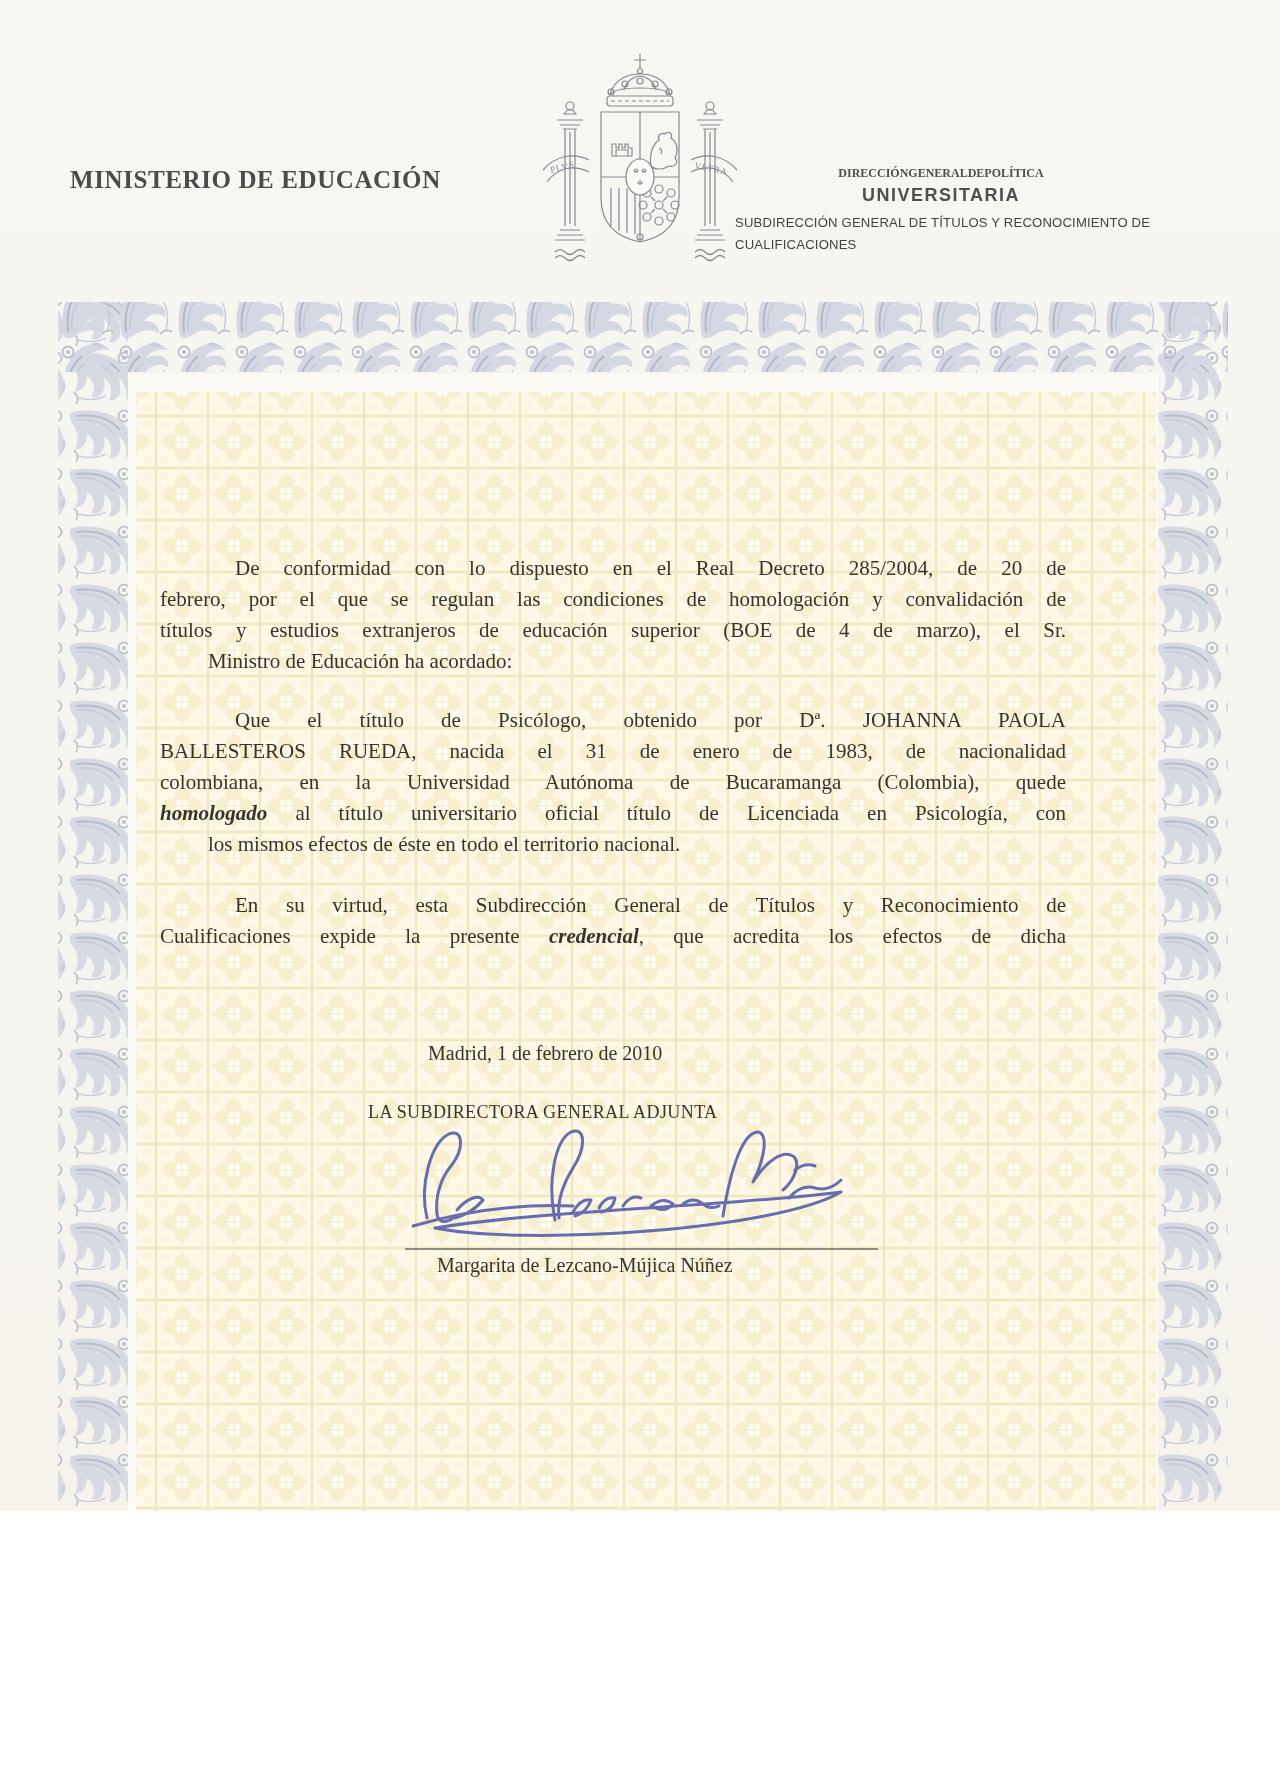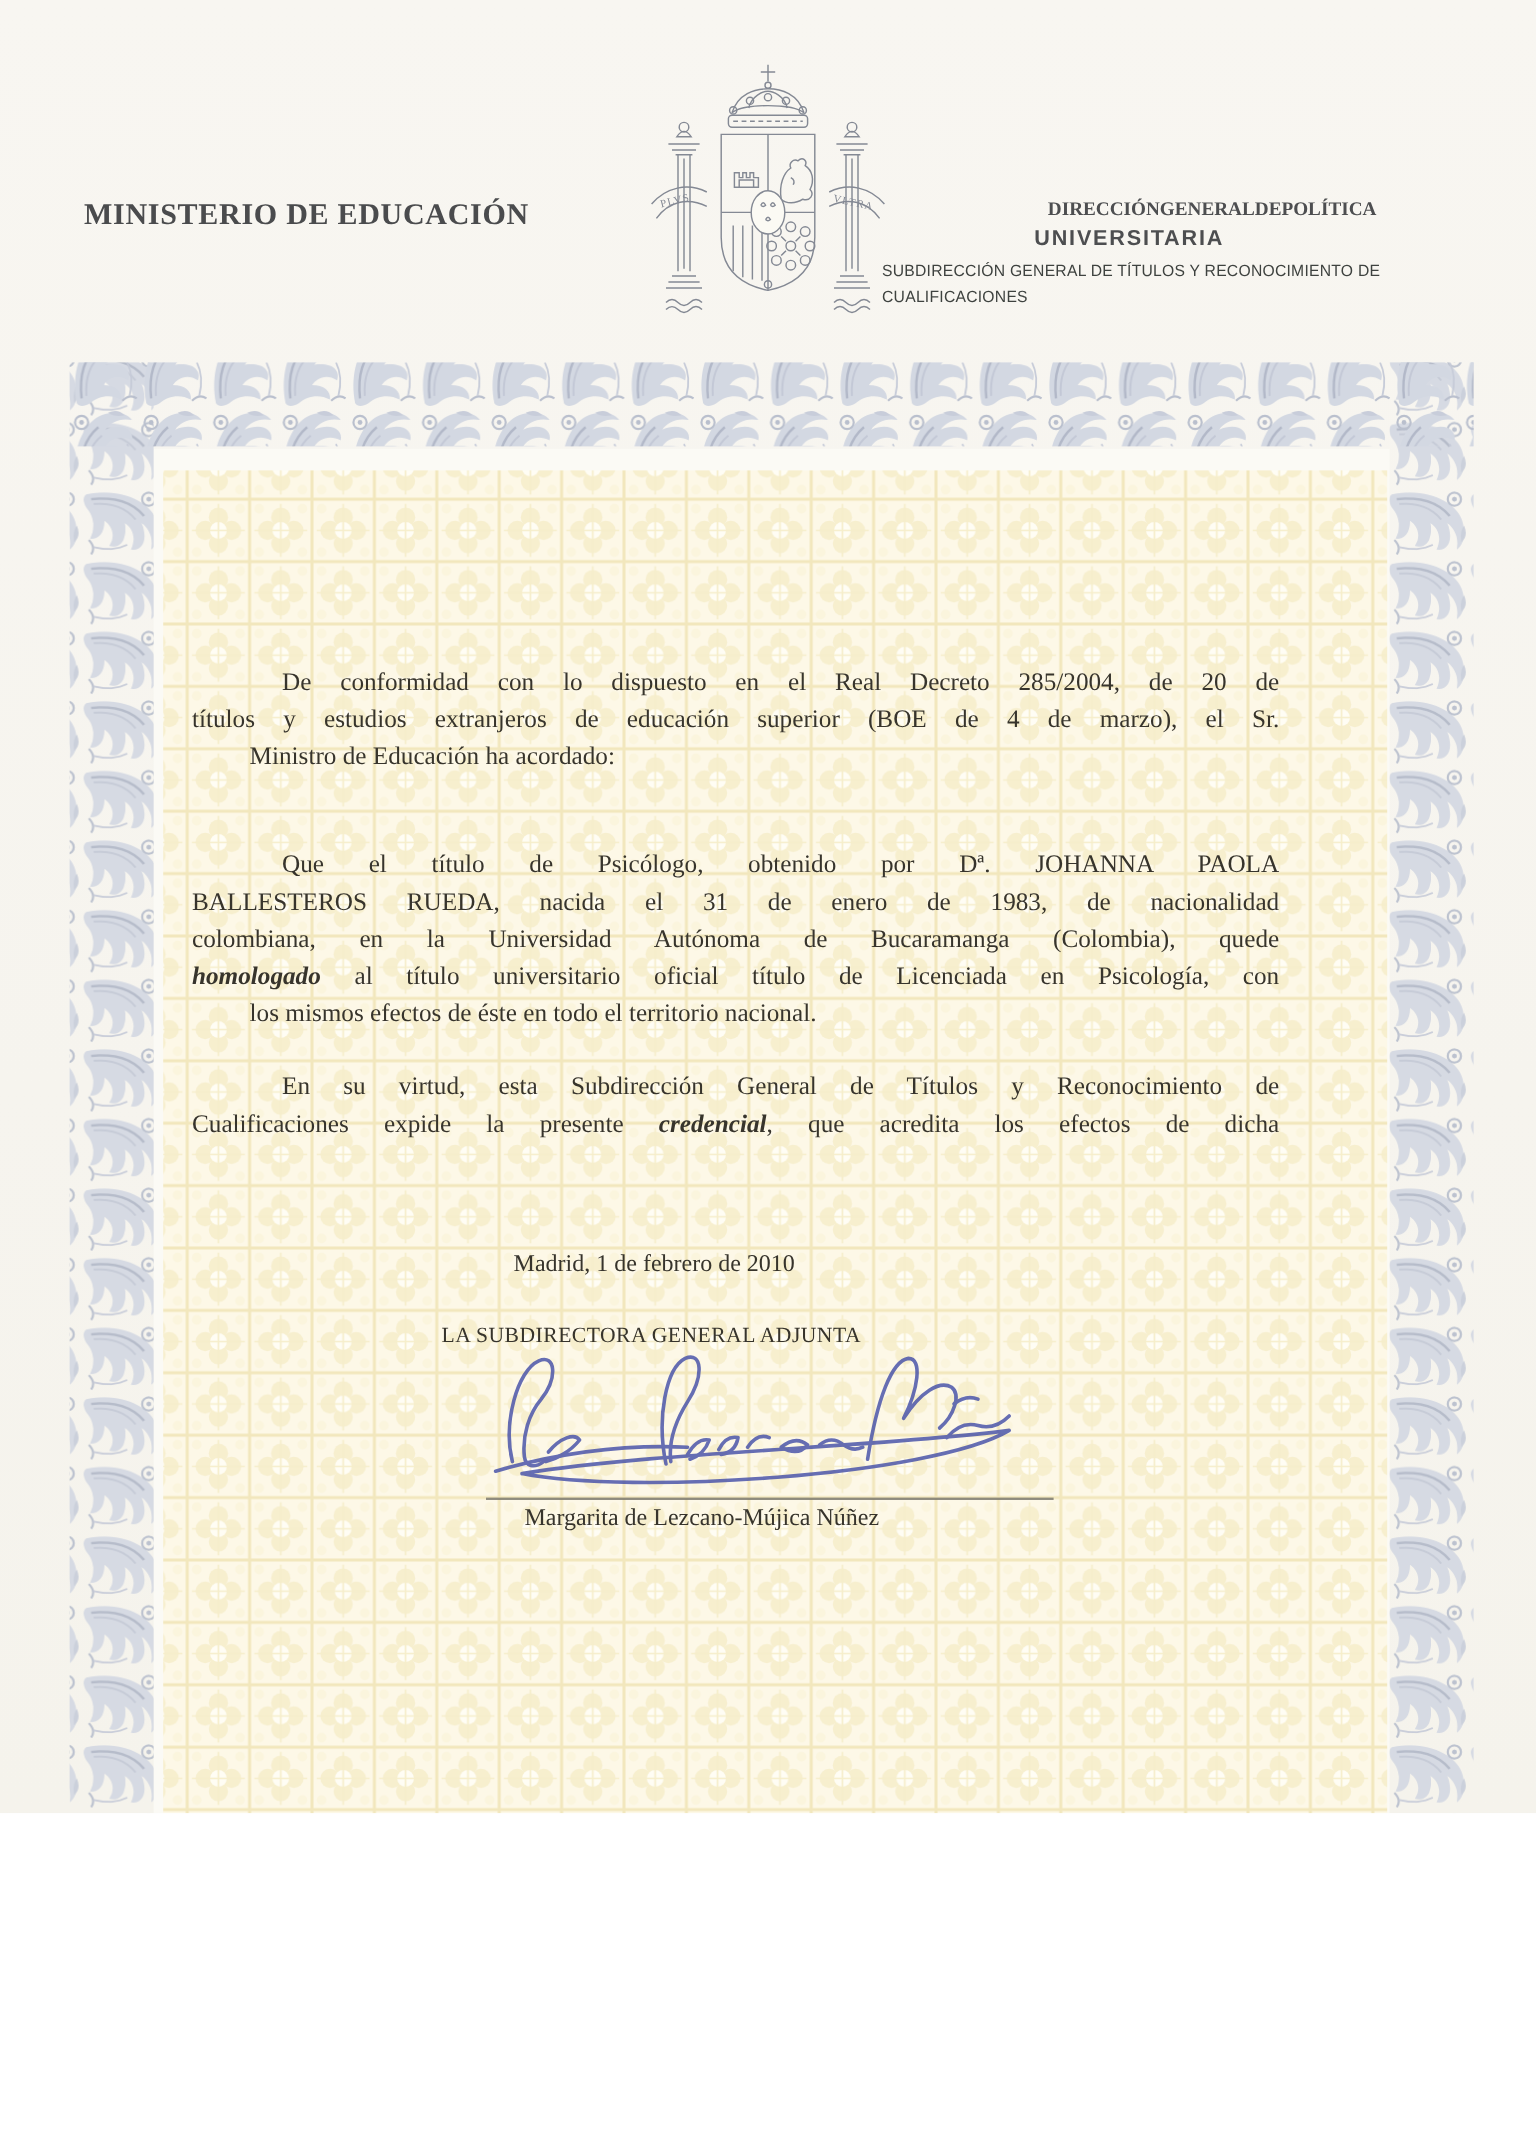--- a/index.html
+++ b/index.html
@@ -10,22 +10,22 @@
   }
   .abs{position:absolute;}
   svg{display:block;}
 
   
   .ministry{
     left:70px; top:166px; font-size:25px; font-weight:bold; color:#4a4b4d;
     letter-spacing:.6px; font-family:"Liberation Serif",serif;
   }
   .dept{ left:735px; top:166px; width:412px; }
-  .dept-line1{ display:flex; justify-content:flex-end;
-    font-size:16px; font-weight:bold; color:#4d4e50; font-family:"Liberation Serif",serif;}
+  .dept-line1{ display:flex; justify-content:center;
+    font-size:12px; font-weight:bold; color:#4d4e50; font-family:"Liberation Serif",serif;}
   .dept-line2{ font-size:18px; font-weight:bold; color:#4d4e50; letter-spacing:1.5px;
     margin-top:4px; font-family:Liberation Sans, sans-serif;text-align:center;}
   .subdept{ margin-top:6px; font-family:"Liberation Sans",sans-serif;
     font-size:13.5px; line-height:22px; color:#3e423f; letter-spacing:.2px;
     transform:scaleX(.97); transform-origin:left top; white-space:nowrap;}
 
   
   .textcol{ left:160px; width:906px; font-size:21px; line-height:31px; color:#37342c;}
   .tline{ text-align:justify; text-align-last:justify; }
   .tline.last{ text-align-last:left;margin-left:48px; }
@@ -178,20 +178,21 @@
     </div>
     <div class="dept-line2">UNIVERSITARIA</div>
     <div class="subdept">
       <div>SUBDIRECCIÓN GENERAL DE TÍTULOS Y RECONOCIMIENTO DE</div>
       <div>CUALIFICACIONES</div>
     </div>
   </div>
 
   <div class="abs textcol p1 z1">
     <div class="tline indent"><span>De conformidad con lo dispuesto en el Real Decreto 285/2004, de 20 de</span></div>
+    <div class="tline"><span>febrero, por el que se regulan las condiciones de homologación y convalidación de</span></div>
     <div class="tline"><span>títulos y estudios extranjeros de educación superior (BOE de 4 de marzo), el Sr.</span></div>
     <div class="tline last"><span>Ministro de Educación ha acordado:</span></div>
   </div>
 
   <div class="abs textcol p2 z1">
     <div class="tline indent"><span>Que el título de Psicólogo, obtenido por Dª. JOHANNA PAOLA</span></div>
     <div class="tline"><span>BALLESTEROS RUEDA, nacida el 31 de enero de 1983, de nacionalidad</span></div>
     <div class="tline"><span>colombiana, en la Universidad Autónoma de Bucaramanga (Colombia), quede</span></div>
     <div class="tline"><b>homologado</b><span> al título universitario oficial título de Licenciada en Psicología, con</span></div>
     <div class="tline last"><span>los mismos efectos de éste en todo el territorio nacional.</span></div>

